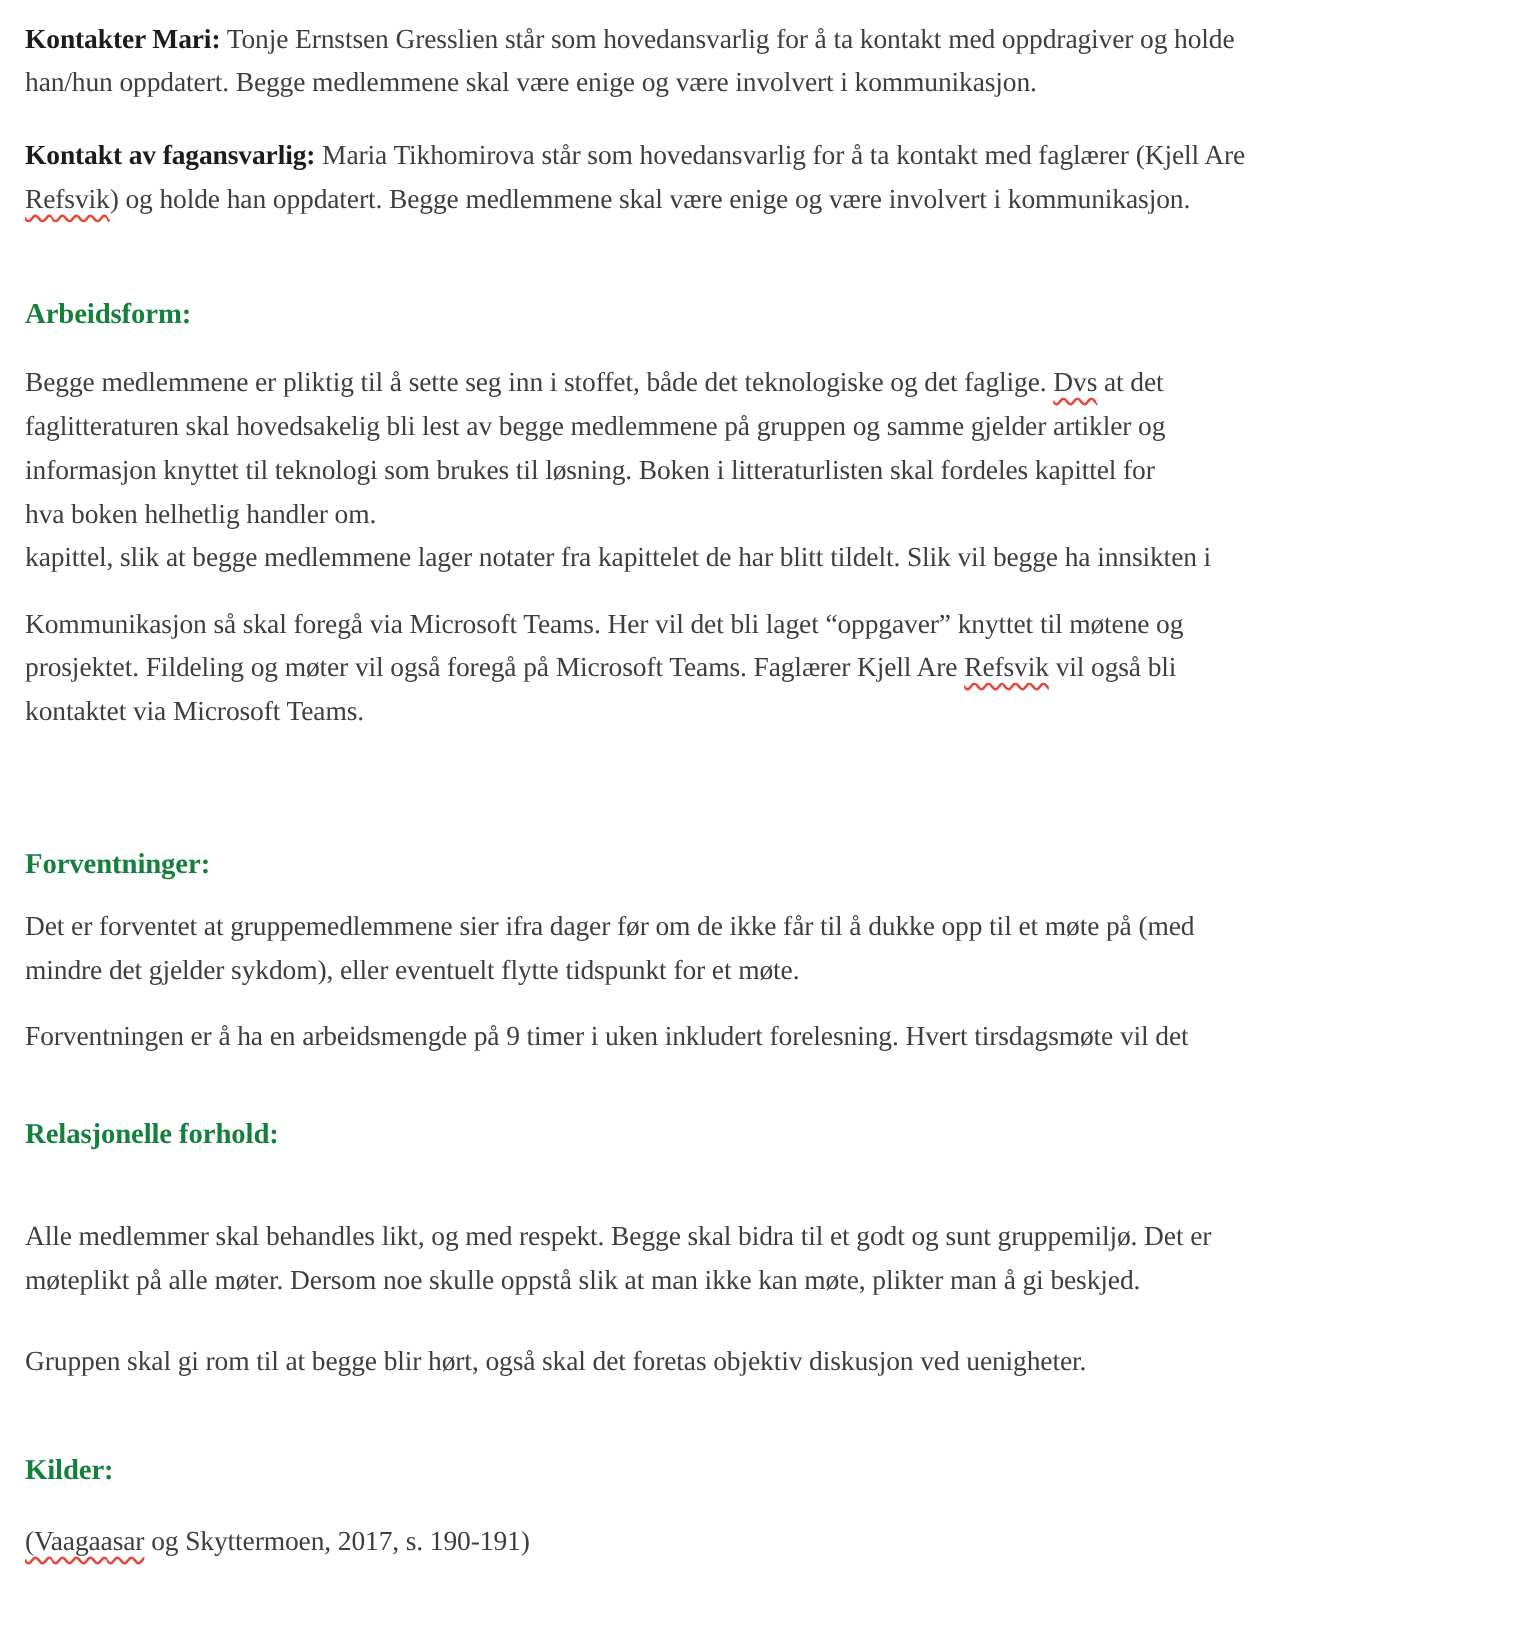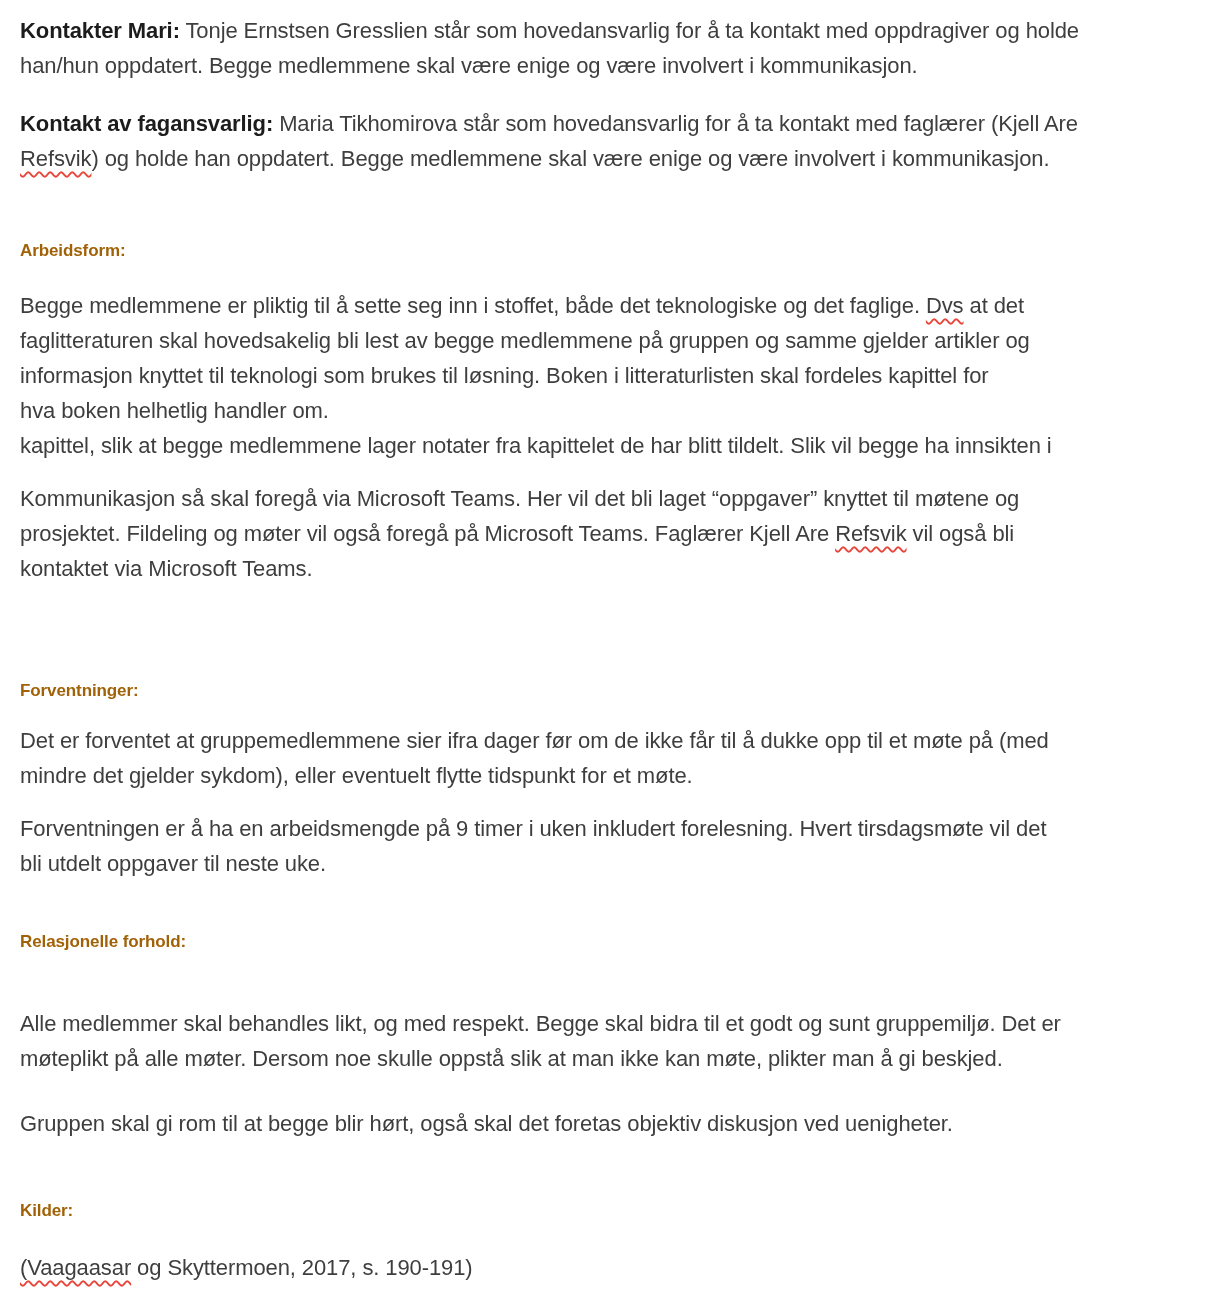--- a/index.html
+++ b/index.html
@@ -7,34 +7,34 @@
     padding: 0;
     background: #ffffff;
   }
   .page {
     position: relative;
     width: 1212px;
     min-height: 1307px;
     box-sizing: border-box;
     padding: 13px 20px 0 20px;
     background: #ffffff;
-    font-family: Liberation Sans, sans-serif;
+    font-family: Liberation Serif, serif;
     font-size: 22px;
     line-height: 35px;
     color: #3e3e3e;
     letter-spacing: -0.1px;
   }
   .line {
     white-space: nowrap;
   }
   .para { margin: 0; }
   .heading {
     font-weight: 700;
-    color: #a16207;
-    font-size: 17px;
+    color: #15803d;
+    font-size: 23px;
   }
   .lead {
     font-weight: 700;
     color: #1c1c1c;
   }
   .sq {
     text-decoration-line: underline;
     text-decoration-style: wavy;
     text-decoration-color: #e8463a;
     text-decoration-thickness: 1.5px;
@@ -75,21 +75,20 @@
 
   <div class="heading line" style="margin-top:87px">Forventninger:</div>
 
   <div class="para" style="margin-top:15px">
     <div class="line"><span>Det er forventet at gruppemedlemmene sier ifra dager før om de ikke får til å dukke opp til et møte på (med</span></div>
     <div class="line"><span>mindre det gjelder sykdom), eller eventuelt flytte tidspunkt for et møte.</span></div>
   </div>
 
   <div class="para" style="margin-top:18px">
     <div class="line"><span>Forventningen er å ha en arbeidsmengde på 9 timer i uken inkludert forelesning. Hvert tirsdagsmøte vil det</span></div>
-    <div class="line"><span>bli utdelt oppgaver til neste uke.</span></div>
   </div>
 
   <div class="heading line" style="margin-top:43px">Relasjonelle forhold:</div>
 
   <div class="para" style="margin-top:47px">
     <div class="line"><span>Alle medlemmer skal behandles likt, og med respekt. Begge skal bidra til et godt og sunt gruppemiljø. Det er</span></div>
     <div class="line"><span>møteplikt på alle møter. Dersom noe skulle oppstå slik at man ikke kan møte, plikter man å gi beskjed.</span></div>
   </div>
 
   <div class="para" style="margin-top:30px">

